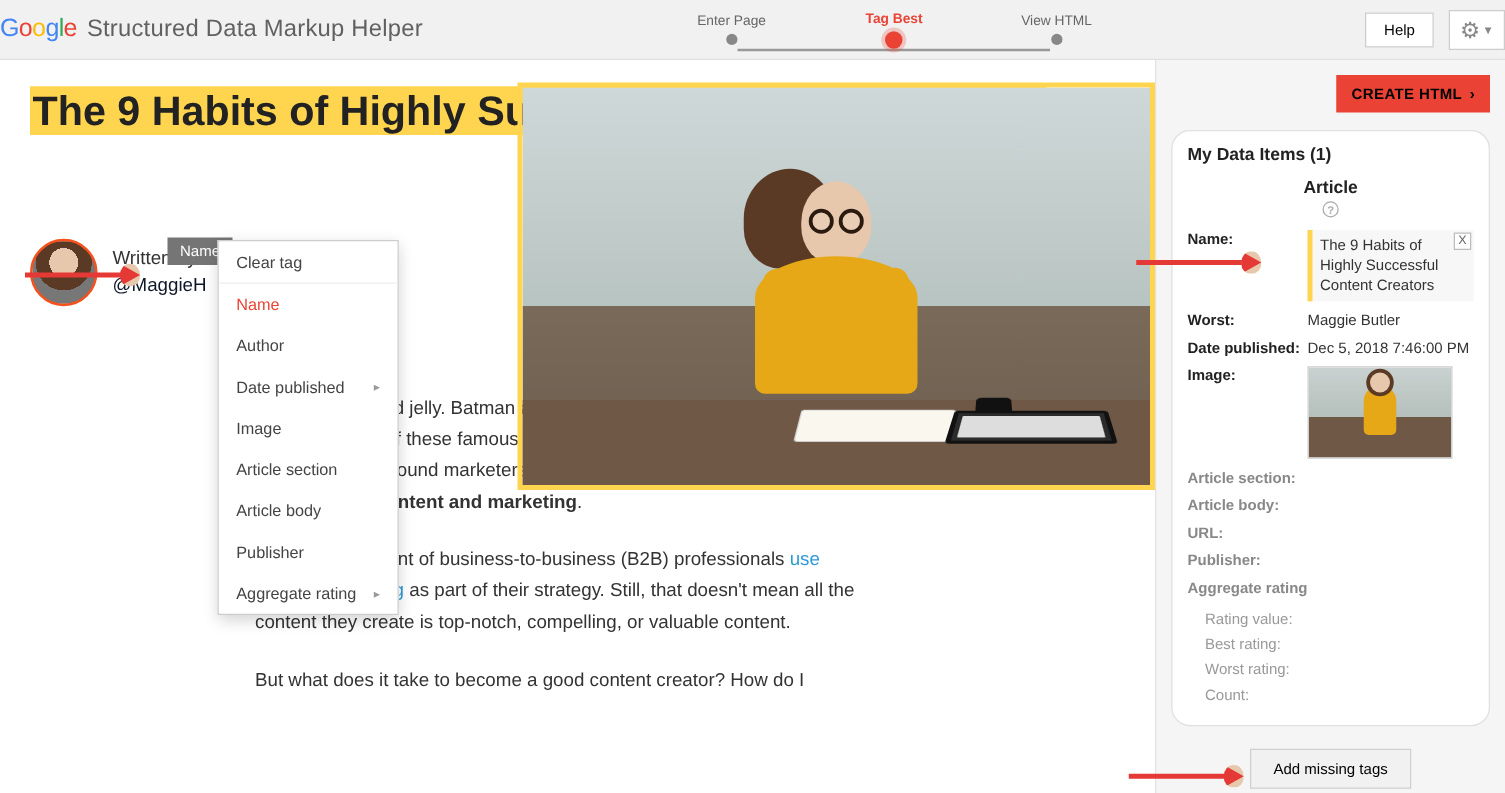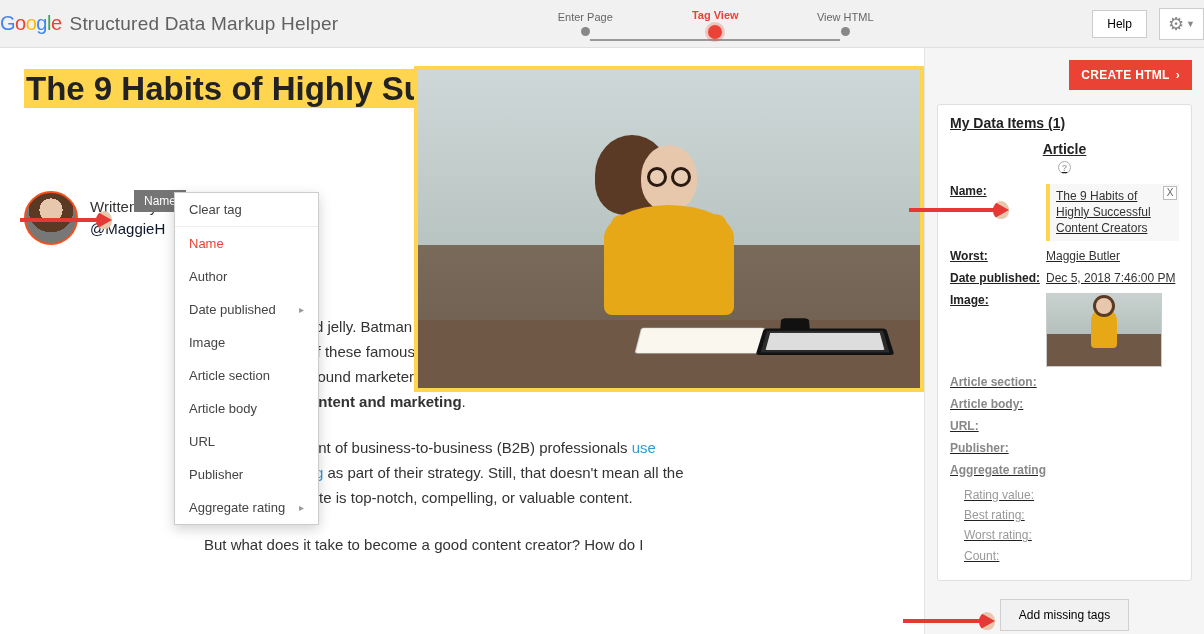--- a/index.html
+++ b/index.html
@@ -53,22 +53,22 @@
   .author-row { display:flex; align-items:center; gap:12px; margin-top:82px; }
   .avatar { width:54px; height:54px; border-radius:50%; border:2px solid #f4511e; background:radial-gradient(circle at 50% 34%, #e8c8ad 0 28%, #5a3a24 28% 54%, #777 54% 100%); flex-shrink:0;}
   .author-text { font-size:15px; color:#333; line-height:1.5;}
   .author-text a { color:#0f172a; text-decoration:none; }
   
   .paras { margin-left:180px; margin-top:70px; max-width:490px; font-size:15px; line-height:1.65; color:#333;}
   .paras p { margin-bottom:22px; }
   .paras a { color:#2e9ad6; text-decoration:none; }
   
   .sidebar { width:280px; background:#f5f5f5; border-left:1px solid #e3e3e3; padding:12px 12px 18px; position:relative;}
-  .create-html { float:right; background:#EA4335; color:#ffffff; border:none; padding:8px 12px; font-size:12px; font-weight:bold; cursor:pointer; display:flex; align-items:center; gap:6px; letter-spacing:0.3px;}
-  .panel { background:#fff; border:1px solid #e0e0e0; margin-top:44px; padding:10px 12px 14px; border-radius:3px;text-decoration:underline;}
+  .create-html { float:right; background:#EA4335; color:#000000; border:none; padding:8px 12px; font-size:12px; font-weight:bold; cursor:pointer; display:flex; align-items:center; gap:6px; letter-spacing:0.3px;}
+  .panel { background:#fff; border:1px solid #e0e0e0; margin-top:44px; padding:10px 12px 14px; border-radius:15px;}
   .panel h3 { font-size:14px; font-weight:bold; margin-bottom:10px; }
   .section-h { font-size:14px; font-weight:bold; margin:4px 0 10px; display:flex; align-items:center; gap:4px;flex-direction:column;}
   .qmark { width:13px; height:13px; border:1px solid #aaa; border-radius:50%; font-size:9px; color:#aaa; display:inline-flex; align-items:center; justify-content:center;}
   .kv { display:flex; font-size:12px; margin-bottom:8px; align-items:flex-start;}
   .kv .k { width:96px; font-weight:bold; color:#222; flex-shrink:0;}
   .kv .v { flex:1; color:#333; }
   .namebox { border-left:4px solid #ffd54f; background:#f7f7f7; padding:4px 6px; position:relative; font-size:12px; line-height:1.35;}
   .xbtn { position:absolute; top:2px; right:2px; width:14px; height:14px; border:1px solid #bbb; font-size:10px; line-height:12px; text-align:center; color:#666; cursor:pointer; background:#fff;}
   .thumb { width:116px; height:74px; border:1px solid #ccc; position:relative; overflow:hidden;}
   .thumb .sky2 { position:absolute; inset:0; background:linear-gradient(#c9d2d0 0%, #b5bfbb 55%, #6f5846 55%);}
@@ -90,21 +90,21 @@
     <span class="g1">G</span><span class="g2">o</span><span class="g3">o</span><span class="g4">g</span><span class="g5">l</span><span class="g6">e</span>
   </span>
   <span class="appname">Structured Data Markup Helper</span>
   <div class="steps">
     <div class="stepline"></div>
     <div class="step">
       <span>Enter Page</span>
         <div class="dot"></div>
     </div>
     <div class="step active">
-      <span>Tag View</span>
+      <span>Tag Best</span>
         <div class="dot"></div>
     </div>
     <div class="step">
       <span>View HTML</span>
         <div class="dot"></div>
     </div>
   </div>
   <div class="topright">
     <button class="btn-plain">Help</button>
     <div class="gear">
@@ -133,21 +133,20 @@
         <div class="mi sep">Clear tag</div>
         <div class="mi sel">Name</div>
         <div class="mi">Author</div>
         <div class="mi">
           <span>Date published</span>
           <span class="chev">▸</span>
         </div>
         <div class="mi">Image</div>
         <div class="mi">Article section</div>
         <div class="mi">Article body</div>
-        <div class="mi">URL</div>
         <div class="mi">Publisher</div>
         <div class="mi">
           <span>Aggregate rating</span>
           <span class="chev">▸</span>
         </div>
       </div>
     </div>
 
     <div class="hero">
       <div class="hero-inner">

